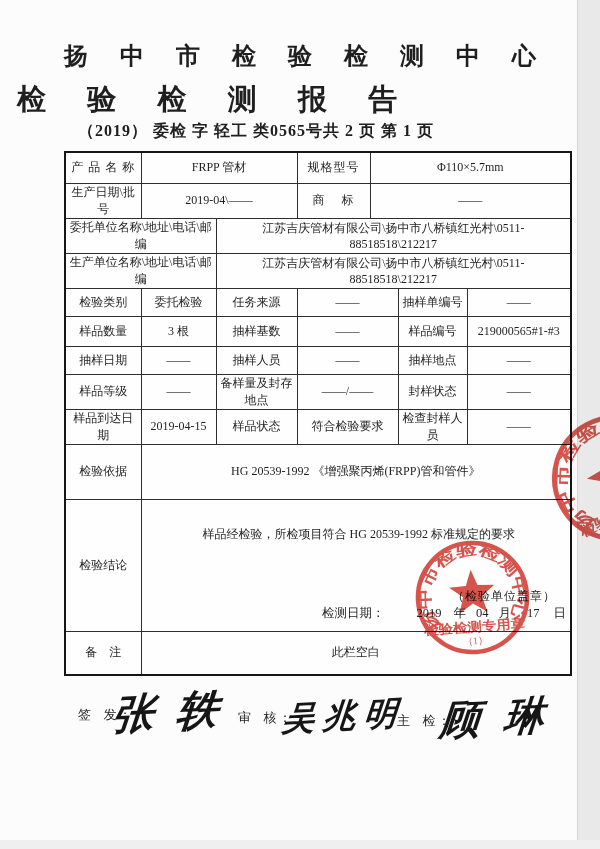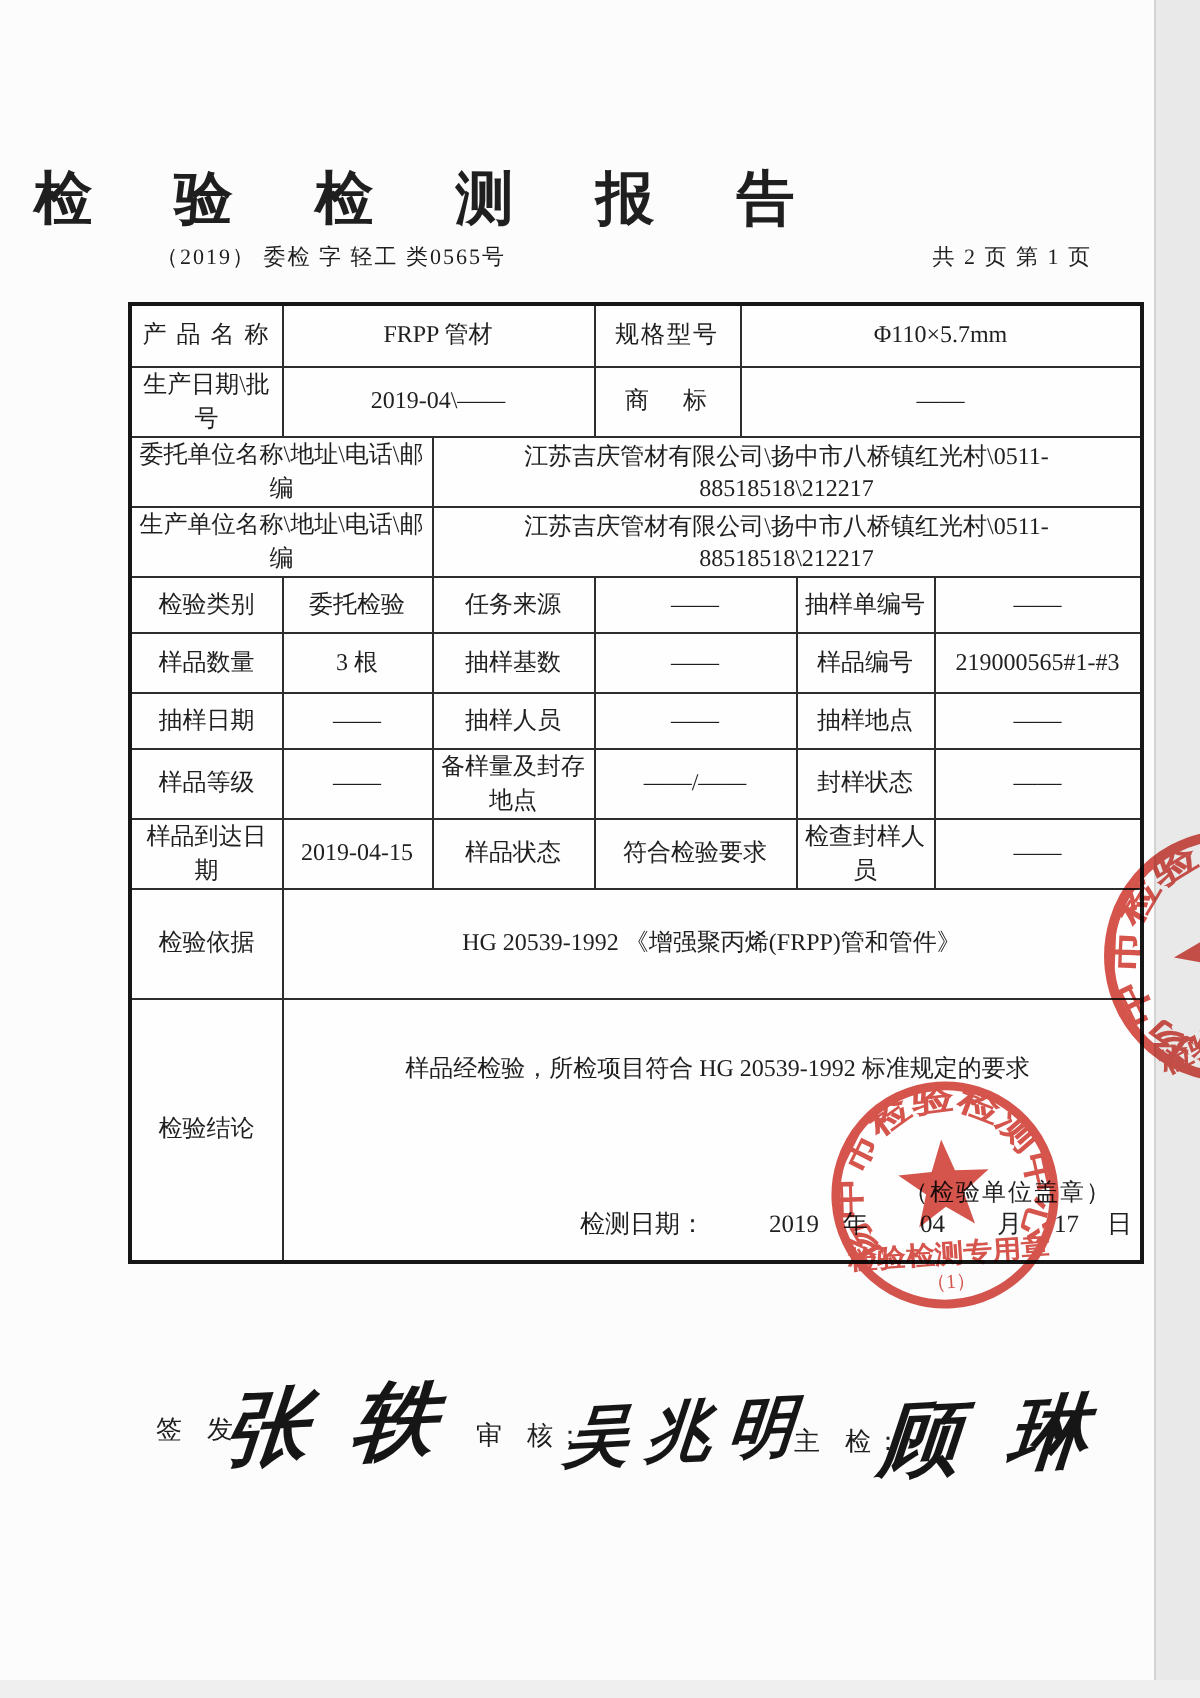--- a/index.html
+++ b/index.html
@@ -10,22 +10,22 @@
   }
   
   .edge-right{position:absolute;top:0;left:577px;width:23px;height:849px;background:#e9e9e9;border-left:1px solid #d4d4d4;z-index:1;}
   .edge-bottom{position:absolute;left:0;bottom:0;width:100%;height:9px;background:#efefef;z-index:1;}
 
   
   .hd-org{position:absolute;top:40px;left:0;width:600px;text-align:center;
     font-size:24px;font-weight:bold;letter-spacing:13px;text-indent:13px;white-space:nowrap;z-index:2;}
   .hd-title{position:absolute;top:80px;left:0;width:600px;text-align:left;
     font-size:29px;font-weight:bold;letter-spacing:17px;text-indent:17px;white-space:nowrap;z-index:2;}
-  .docline{position:absolute;top:121px;left:78px;width:468px;display:flex;justify-content:space-between;
-    font-size:11px;letter-spacing:1px;z-index:2;}
+  .docline{position:absolute;top:121px;left:78px;width:468px;display:flex;justify-content:flex-start;
+    font-size:16px;letter-spacing:1px;z-index:2;font-weight:bold;}
 
   
   table.report{position:absolute;left:64px;top:151px;width:506px;border-collapse:collapse;table-layout:fixed;
     background:#fefefe;z-index:2;}
   table.report{border:2px solid #161616;}
   table.report td{border:1px solid #2e2e2e;padding:0 2px;text-align:center;vertical-align:middle;
     font-size:12px;white-space:pre-wrap;overflow:hidden;}
   td.al{text-align:left;padding-left:8px;}
   td.sm{font-size:10.5px;letter-spacing:0;}
   .h31{height:31px}.h28{height:28px}.h33{height:33px}.h35{height:35px}.h30{height:30px}
@@ -33,21 +33,21 @@
   td.lbl{letter-spacing:1px;}
   td.lblsm{font-size:11px;letter-spacing:0;margin-top:36px;}
   td.valsm{font-size:11px;letter-spacing:0;}
 
   
   td.concl{position:relative;text-align:left;vertical-align:top;}
   .concl-text{position:absolute;top:26px;left:10px;right:4px;font-size:12px;}
   .seal-note{position:absolute;top:88px;right:14px;font-size:12px;letter-spacing:1px;}
   .issue-line{position:absolute;bottom:9px;right:4px;font-size:12.5px;white-space:nowrap;}
   .issue-line span{display:inline-block;}
-  .gap26{margin-left:32px}.gap12{margin-left:12px}.gap10{margin-left:26px}.gap16{margin-left:16px}.gap14{margin-left:14px}
+  .gap26{margin-left:32px}.gap12{margin-left:12px}.gap10{margin-left:10px}.gap16{margin-left:16px}.gap14{margin-left:14px}
 
   
   svg.stamp{position:absolute;z-index:6;opacity:.85;mix-blend-mode:multiply;}
   .stamp-main{left:413px;top:538px;width:119px;height:119px;transform:rotate(-4deg);}
   .stamp-edge{left:549px;top:412px;width:132px;height:132px;transform:rotate(-28deg);}
 
   
   .sig-label{position:absolute;font-size:13px;letter-spacing:2px;z-index:2;white-space:pre;}
   .sig-name{position:absolute;z-index:3;font-family:"DejaVu Serif",serif;font-style:italic;font-weight:bold;
     color:#161616;transform:rotate(-3deg) skewX(-8deg);white-space:nowrap;}
@@ -58,20 +58,21 @@
   .sig-chief-label{left:397px;top:712px;text-align:right;}
   .sig-chief-name{left:440px;top:690px;font-size:40px;letter-spacing:24px;}
 </style>
 </head>
 <body>
 
 <div class="page">
   <div class="edge-right"></div>
   <div class="edge-bottom"></div>
 
+  <div class="hd-org">扬 中 市 检 验 检 测 中 心</div>
   <div class="hd-title">检 验 检 测 报 告</div>
   <div class="docline">
     <span>（2019） 委检 字 轻工 类0565号</span>
     <span>共 2 页 第 1 页</span>
   </div>
 
   <table class="report">
     <colgroup>
       <col style="width:76px">
         <col style="width:75px">
@@ -149,20 +150,24 @@
     <tr class="h132">
       <td>检验结论</td>
       <td colspan="6" class="concl">
         <div class="concl-text">样品经检验，所检项目符合 HG 20539-1992 标准规定的要求</div>
         <div class="seal-note">（检验单位盖章）</div>
         <div class="issue-line">
           <span>检测日期：</span><span class="gap26">2019</span><span class="gap12">年</span><span class="gap10">04</span><span class="gap10">月</span><span class="gap16">17</span><span class="gap14">日</span>
         </div>
       </td>
     </tr>
+    <tr class="h44">
+      <td>备    注</td>
+      <td colspan="6" class="al">此栏空白</td>
+    </tr>
   </tbody>
     </table>
 
   <svg class="stamp stamp-main" viewBox="0 0 120 120">
     <circle cx="60" cy="60" r="55" fill="none" stroke-width="4.5" stroke="#cf372e"></circle>
     <path id="ringA" d="M 27.1,87.6 A 43,43 0 1 1 92.9,87.6" fill="none"></path>
     <text font-size="15.5" font-weight="bold" fill="#cf372e">
       <textPath href="#ringA" textLength="190" lengthAdjust="spacingAndGlyphs">扬中市检验检测中心</textPath>
     </text>
     <polygon points="60,32 65.9,47.9 82.8,48.6 69.5,59.1 74.1,75.4 60,66 45.9,75.4 50.5,59.1 37.2,48.6 54.1,47.9" fill="#cf372e"></polygon>

